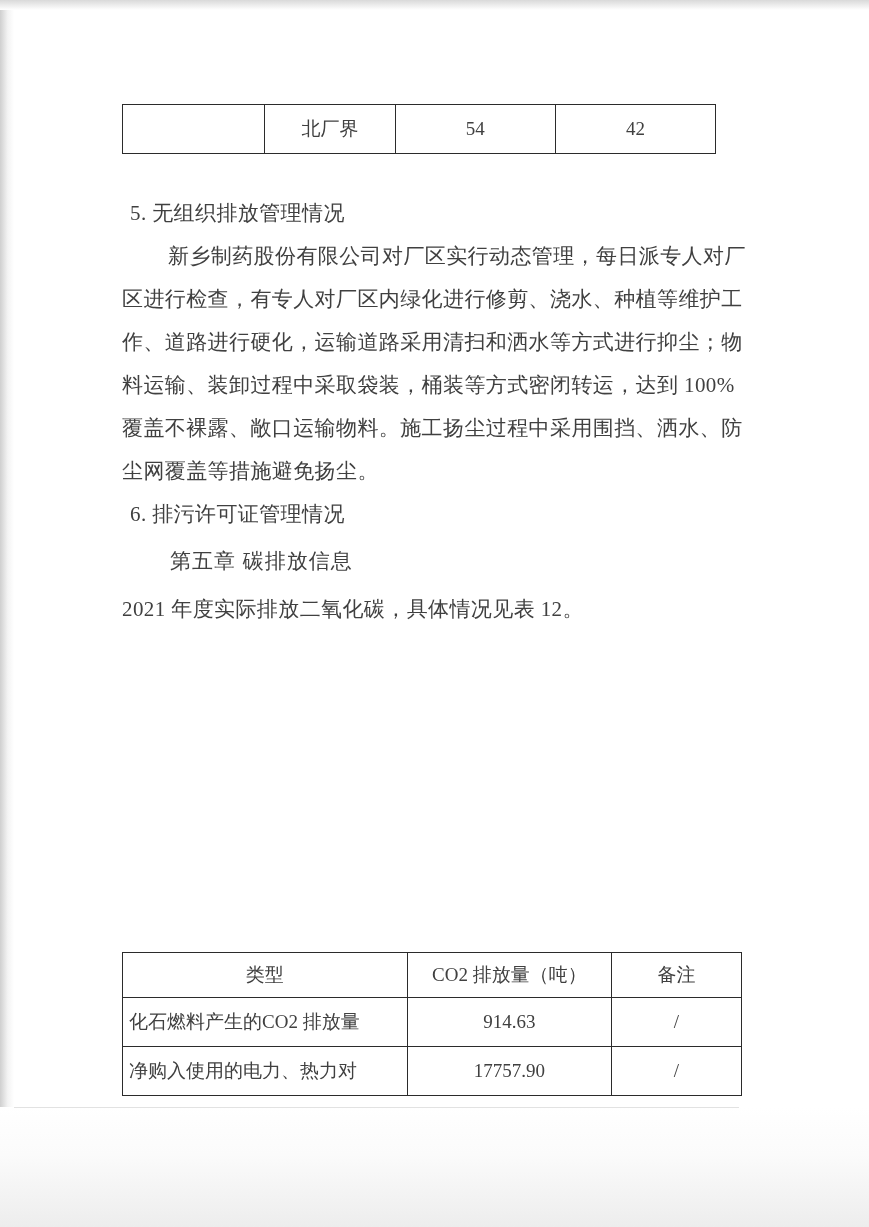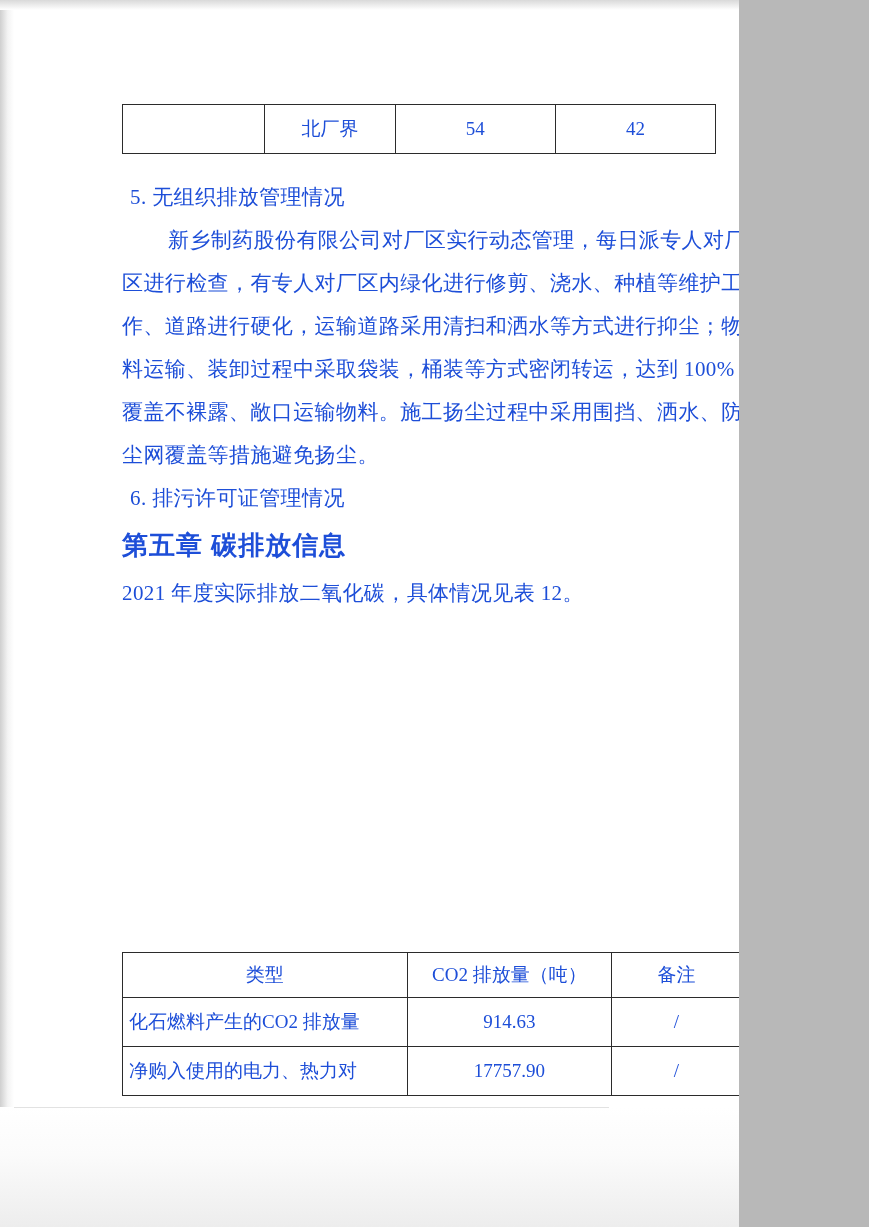--- a/index.html
+++ b/index.html
@@ -2,26 +2,26 @@
 <html><head>
 <meta charset="utf-8">
 <style>
   html, body {
     margin: 0;
     padding: 0;
     background: #b8b8b8;
   }
   .page {
     position: relative;
-    width: 739px;
+    width: 869px;
     height: 1227px;
     background: #ffffff;
     overflow: hidden;
     font-family: "Liberation Serif", serif;
-    color: #1d4ed8;
+    color: #404040;
   }
   
   .scan-edge-left {
     position: absolute;
     left: 0; top: 0; bottom: 0;
     width: 14px;
     background: linear-gradient(to right, #cfcfcf 0%, #f3f3f3 55%, #ffffff 100%);
   }
   .scan-edge-top {
     position: absolute;
@@ -65,42 +65,43 @@
     top: 104px;
     width: 594px;
   }
   .top-table-wrap td {
     height: 30px;
   }
 
   .body-block {
     position: absolute;
     left: 122px;
-    top: 176px;
+    top: 192px;
     width: 624px;
   }
 
   p {
     margin: 0;
     font-size: 21px;
     line-height: 43px;
     letter-spacing: 0.4px;
   }
   p.num-head {
     text-indent: 8px;
   }
   p.indent {
     text-indent: 46px;
   }
   .chapter-head {
     font-family: "Liberation Sans", sans-serif;
-    font-weight: bold;
-    font-size: 26px;
+    font-weight: normal;
+    font-size: 21px;
     line-height: 50px;
     letter-spacing: 1px;
+    margin-left: 48px;
   }
   .sec-head {
     font-size: 21px;
     line-height: 46px;
   }
   .plain-line {
     font-size: 21px;
     line-height: 46px;
   }
 

